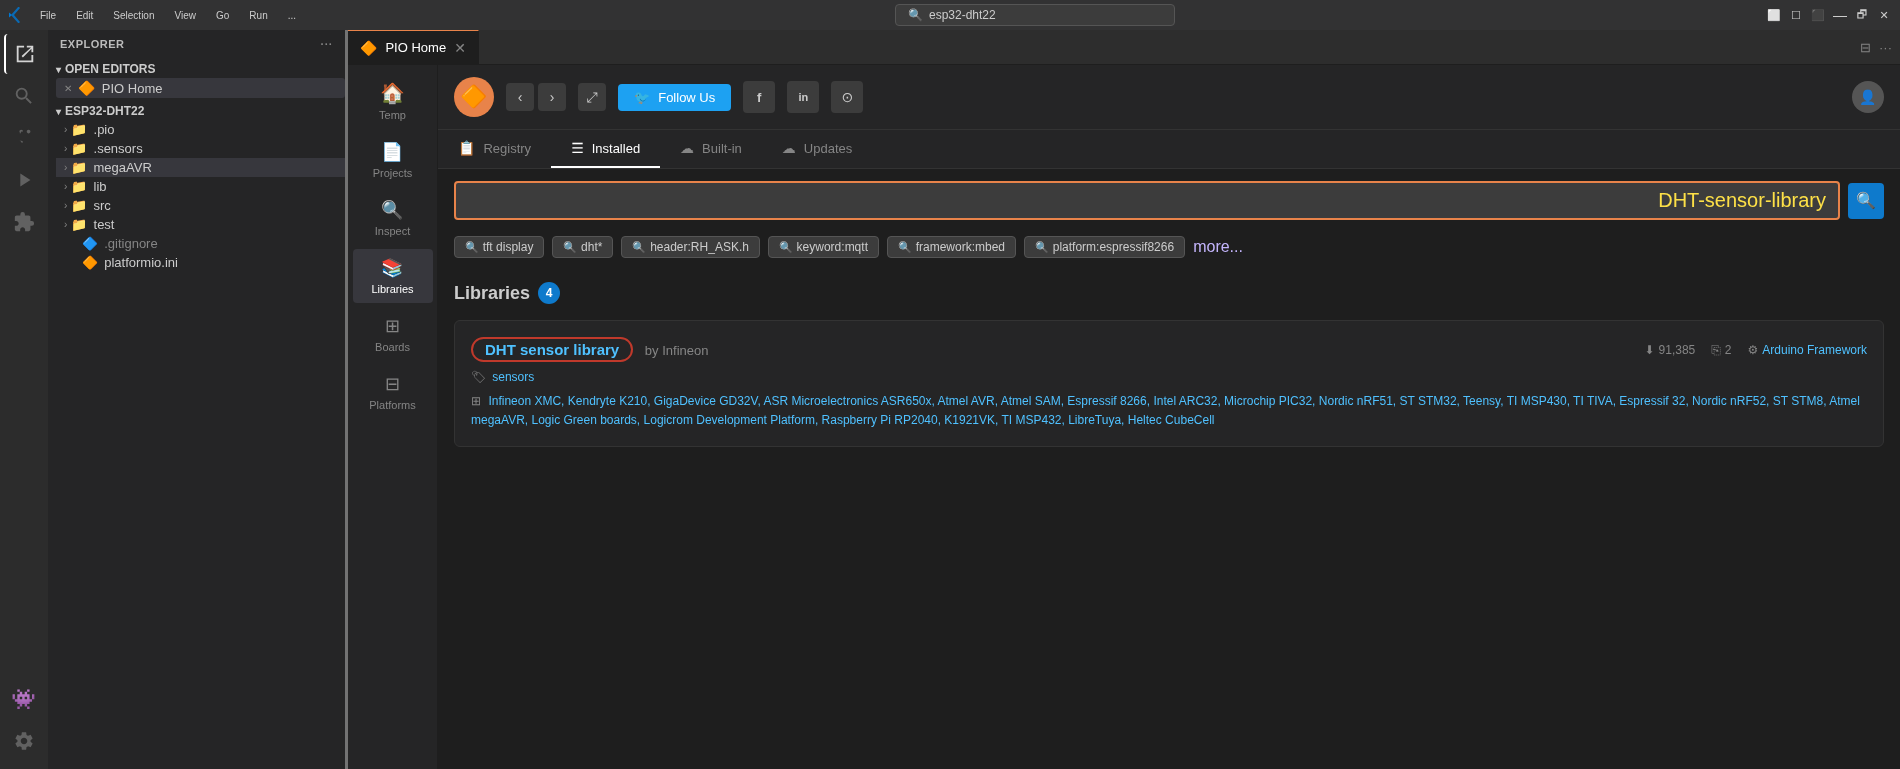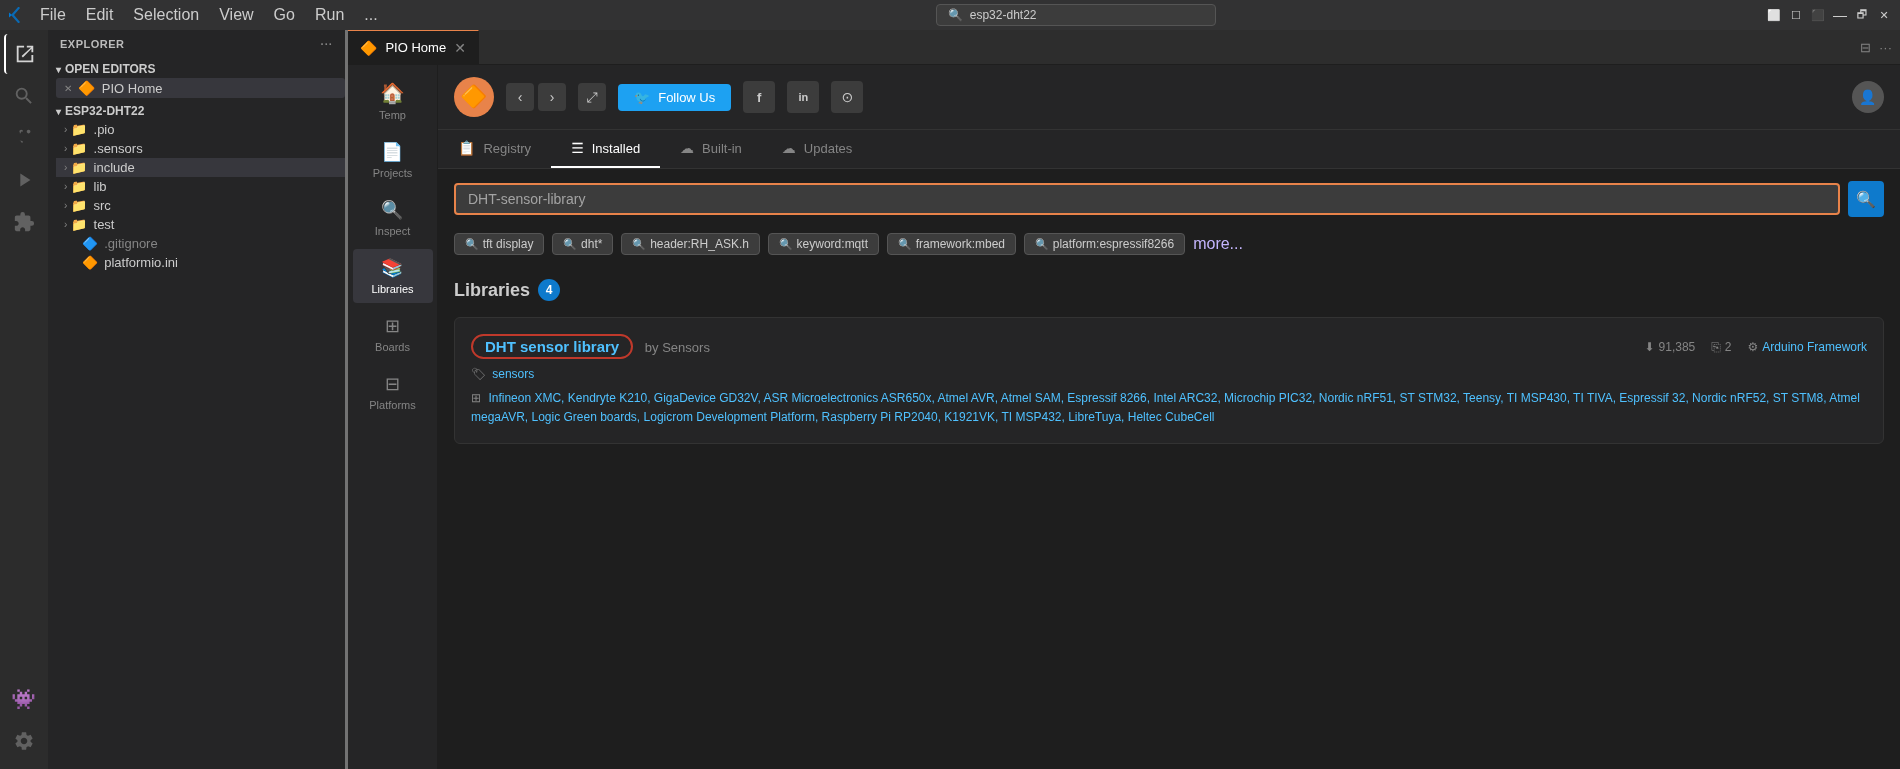--- a/index.html
+++ b/index.html
@@ -1,21 +1,21 @@
 <!DOCTYPE html>
 <html><head>
   <meta charset="utf-8">
   <style>
     * { margin: 0; padding: 0; box-sizing: border-box; }
     body { width: 1900px; height: 769px; background: #1e1e1e; color: #cccccc; font-family: 'Segoe UI', sans-serif; font-size: 13px; display: flex; flex-direction: column; overflow: hidden; }
 
     
     .title-bar { display: flex; align-items: center; background: #323233; height: 30px; padding: 0 8px; gap: 8px; flex-shrink: 0; }
     .title-bar-menu { display: flex; gap: 4px; }
-    .title-bar-menu-item { padding: 2px 8px; color: #cccccc; font-size: 16px; cursor: pointer; border-radius: 3px; }
+    .title-bar-menu-item { padding: 2px 8px; color: #cccccc; font-size: 10px; cursor: pointer; border-radius: 3px; }
     .title-bar-search { flex: 1; display: flex; justify-content: center; }
     .title-bar-search-box { background: #3c3c3c; border: 1px solid #555; border-radius: 4px; padding: 3px 12px; width: 280px; display: flex; align-items: center; gap: 6px; color: #cccccc; font-size: 12px; }
     .title-bar-actions { display: flex; gap: 6px; align-items: center; }
     .title-bar-btn { width: 16px; height: 16px; display: flex; align-items: center; justify-content: center; color: #cccccc; cursor: pointer; font-size: 11px; }
 
     
     .app { display: flex; flex: 1; overflow: hidden; }
 
     
     .activity-bar { width: 48px; background: #2c2c2c; display: flex; flex-direction: column; align-items: center; padding-top: 4px; gap: 2px; flex-shrink: 0; }
@@ -74,21 +74,21 @@
 
     
     .content-tabs { display: flex; align-items: center; border-bottom: 1px solid #333; background: #252526; flex-shrink: 0; }
     .content-tab { display: flex; align-items: center; gap: 8px; padding: 10px 20px; cursor: pointer; color: #858585; font-size: 13px; border-bottom: 2px solid transparent; }
     .content-tab.active { color: #ffffff; border-bottom: 2px solid #ffffff; }
     .content-tab .tab-icon2 { font-size: 14px; }
 
     
     .search-bar { display: flex; align-items: center; padding: 12px 16px; gap: 8px; flex-shrink: 0; }
     .search-input-container { flex: 1; display: flex; align-items: center; border: 2px solid #e8834a; border-radius: 4px; background: #3c3c3c; padding: 6px 12px; gap: 8px; }
-    .search-input { background: transparent; border: none; outline: none; color: #a3a3a3; font-size: 14px; flex: 1; }
+    .search-input { background: transparent; border: none; outline: none; color: #fde047; font-size: 20px; flex: 1; text-align: right; }
     .search-btn { width: 36px; height: 36px; background: #0e7acc; border: none; border-radius: 4px; color: white; cursor: pointer; display: flex; align-items: center; justify-content: center; font-size: 16px; }
 
     
     .filter-chips { display: flex; align-items: center; padding: 4px 16px 8px; gap: 8px; flex-wrap: wrap; flex-shrink: 0; }
     .filter-chip { display: flex; align-items: center; gap: 4px; background: #3c3c3c; border: 1px solid #555; border-radius: 4px; padding: 3px 10px; font-size: 12px; color: #cccccc; cursor: pointer; }
     .filter-chip .chip-icon { font-size: 11px; color: #858585; }
     .more-link { color: #c4b5fd; font-size: 16px; cursor: pointer; }
 
     
     .libraries-section { flex: 1; overflow-y: auto; padding: 16px; }
@@ -224,21 +224,21 @@
           <span>.pio</span>
         </div>
         <div class="tree-folder-item">
           <span class="chevron">›</span>
           <span style="margin-right:6px;color:#dcb67a;">📁</span>
           <span>.sensors</span>
         </div>
         <div class="tree-folder-item" style="background:#37373d;">
           <span class="chevron">›</span>
           <span style="margin-right:6px;color:#dcb67a;">📁</span>
-          <span>include</span>
+          <span>megaAVR</span>
         </div>
         <div class="tree-folder-item">
           <span class="chevron">›</span>
           <span style="margin-right:6px;color:#dcb67a;">📁</span>
           <span>lib</span>
         </div>
         <div class="tree-folder-item">
           <span class="chevron">›</span>
           <span style="margin-right:6px;color:#dcb67a;">📁</span>
           <span>src</span>
@@ -395,21 +395,21 @@
             <span class="libraries-title">Libraries</span>
             <div class="libraries-badge">4</div>
           </div>
 
           <div class="library-card">
             <div class="library-card-header">
               <div>
                 <span class="library-name">
                   <span>DHT sensor library</span>
                 </span>
-                <span class="library-author" style="margin-left:8px;">by Sensors</span>
+                <span class="library-author" style="margin-left:8px;">by Infineon</span>
               </div>
               <div class="library-meta">
                 <div class="meta-item">
                   <span>⬇</span>
                   <span>91,385</span>
                 </div>
                 <div class="meta-item">
                   <span>⎘</span>
                   <span>2</span>
                 </div>

